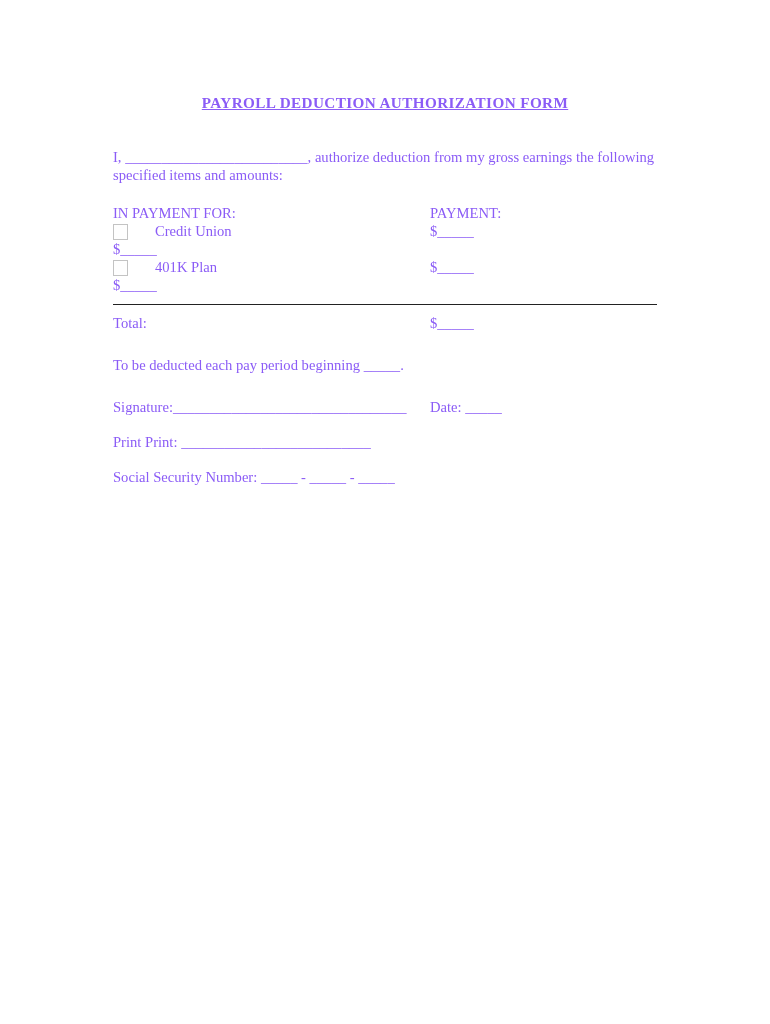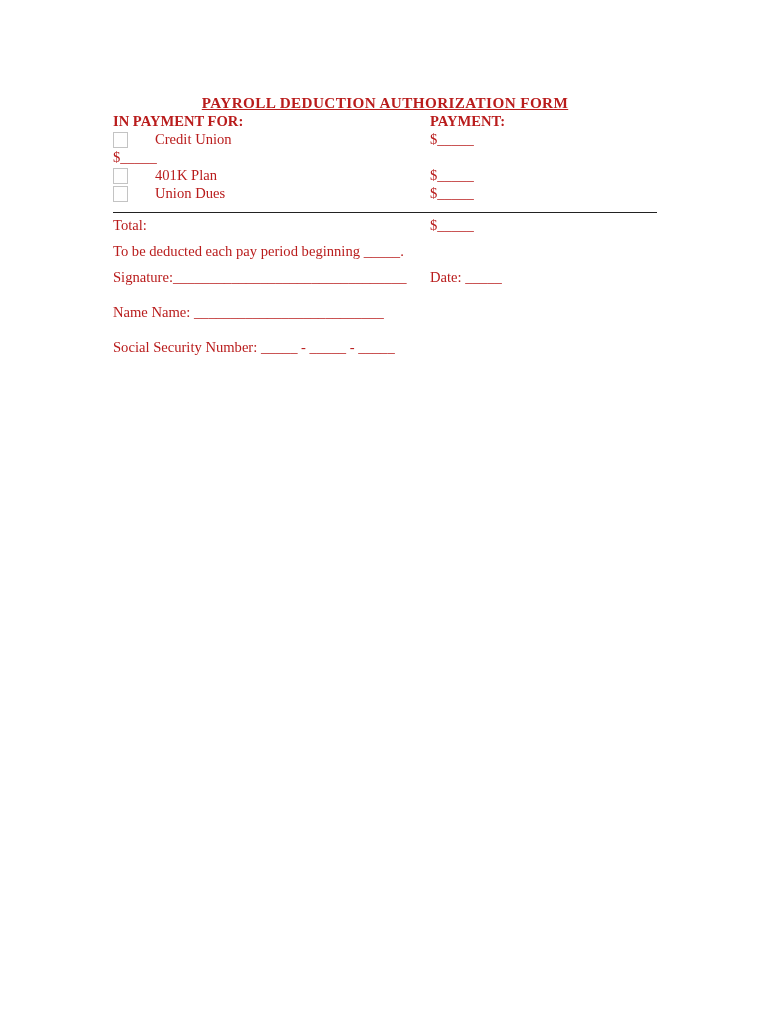--- a/index.html
+++ b/index.html
@@ -8,21 +8,21 @@
     background: #ffffff;
   }
   .page {
     position: relative;
     width: 770px;
     height: 986px;
     background: #ffffff;
     font-family: "Liberation Serif", serif;
     font-size: 14.6px;
     line-height: 18px;
-    color: #b91c1c;
+    color: #8b5cf6;
     overflow: hidden;
   }
   .content {
     position: absolute;
     left: 113px;
     top: 0;
     width: 544px;
   }
   .title {
     margin-top: 93px;
@@ -32,22 +32,23 @@
     line-height: 19px;
     letter-spacing: 0.4px;
   }
   .title .underlined {
     text-decoration: underline;
   }
   .intro {
     margin-top: 36px;
   }
   .pay-header {
+    margin-top: 20px;
     display: flex;
-    font-weight: bold;
+    font-weight: normal;
   }
   .col-left {
     flex: 0 0 317px;
     width: 317px;
   }
   .pay-row {
     display: flex;
     height: 18px;
   }
   .pay-left {
@@ -70,49 +71,52 @@
     white-space: nowrap;
   }
   .rule {
     margin-top: 10px;
     width: 544px;
     border: none;
     border-top: 1.5px solid #222222;
     height: 0;
   }
   .total-row {
-    margin-top: 3px;
+    margin-top: 9px;
     display: flex;
   }
   .line {
     margin-top: 17px;
     white-space: nowrap;
   }
   .line-lg {
-    margin-top: 8px;
+    margin-top: 24px;
   }
   .sig-left {
     display: inline-block;
     width: 317px;
     vertical-align: top;
   }
   .note {
     font-style: italic;
   }
 </style>
 </head>
 <body>
 
 <div class="page">
   <div class="content">
 
     <div class="title">
       <span class="underlined">PAYROLL DEDUCTION AUTHORIZATION FORM</span>
     </div>
 
+    <div class="intro">
+      <span>I, </span><span>_________________________</span><span>, authorize deduction from my gross earnings the following specified items and amounts:</span>
+    </div>
 
     <div class="pay-header">
       <div class="col-left">IN PAYMENT FOR:</div>
       <div>PAYMENT:</div>
     </div>
 
     <div class="pay-row">
       <div class="col-left pay-left">
         <span class="cb"></span>
         <span class="pay-label">Credit Union</span>
@@ -126,44 +130,40 @@
 
     <div class="pay-row">
       <div class="col-left pay-left">
         <span class="cb"></span>
         <span class="pay-label">401K Plan</span>
       </div>
       <div class="amount">$_____</div>
     </div>
 
     <div class="pay-row">
-      <div class="col-left pay-left">
-        <span class="cb"></span>
-        <span class="pay-label">Union Dues</span>
-      </div>
       <div class="amount">$_____</div>
     </div>
 
     <div class="rule"></div>
 
     <div class="total-row">
       <div class="col-left">Total:</div>
       <div class="amount">$_____</div>
     </div>
 
     <div class="line line-lg">
       <span>To be deducted each pay period beginning </span><span>_____</span><span>.</span>
     </div>
 
     <div class="line line-lg">
       <span class="sig-left"><span>Signature:</span><span>________________________________</span></span><span>Date: </span><span>_____</span>
     </div>
 
     <div class="line">
-      <span>Name Name: </span><span>__________________________</span>
+      <span>Print Print: </span><span>__________________________</span>
     </div>
 
     <div class="line">
       <span>Social Security Number: </span><span>_____ - _____ - _____</span>
     </div>
 
 
   </div>
 </div>
 

